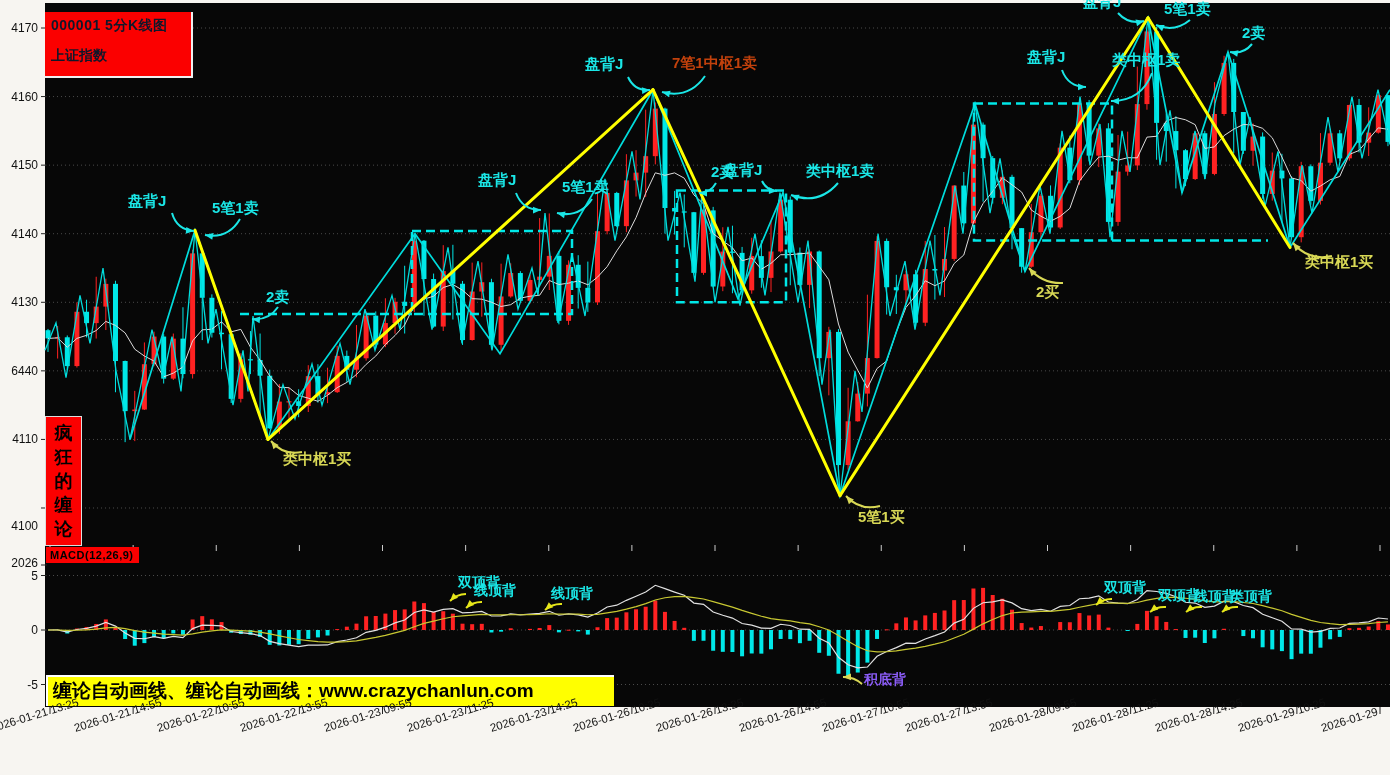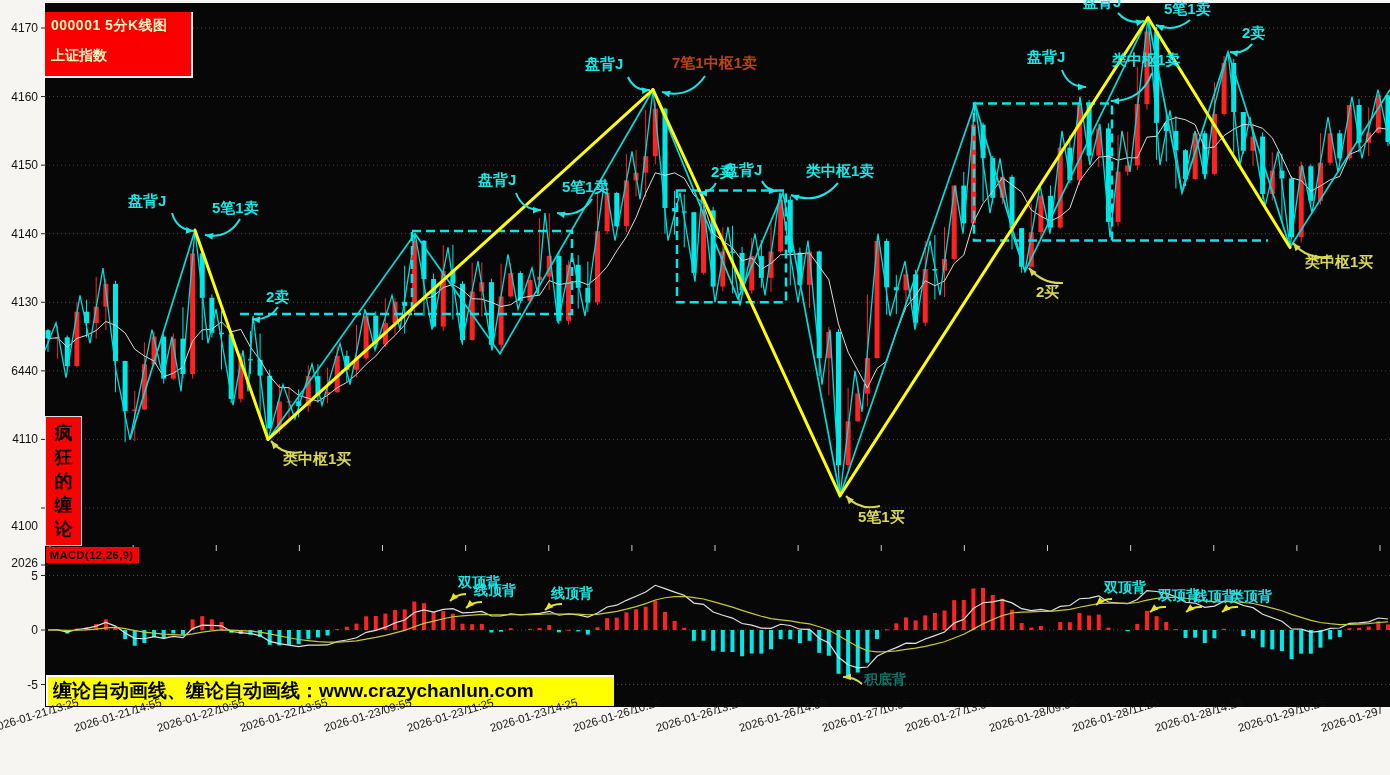--- a/index.html
+++ b/index.html
@@ -5,21 +5,21 @@
   html,body{margin:0;padding:0;background:#ffffff;}
   .screen{position:relative;width:1390px;height:775px;background:#f7f5f1;overflow:hidden;
           font-family:"Liberation Sans",sans-serif;}
   #chart-svg{position:absolute;left:0;top:0;}
   .ylab{position:absolute;left:0;width:38px;text-align:right;font-size:12px;color:#111;}
   .xlab{position:absolute;white-space:nowrap;font-size:11.5px;color:#111;
         transform:rotate(-17deg);transform-origin:left bottom;}
   .ann{position:absolute;font-size:15px;font-weight:bold;white-space:nowrap;line-height:1;}
   .ann.small{font-size:14px;}
   .titlebox{position:absolute;left:45px;top:12px;width:148px;height:66px;background:#fb0000;
-            border-right:2px solid #efefef;border-bottom:2px solid #efefef;color:#fef9c3;
+            border-right:2px solid #efefef;border-bottom:2px solid #efefef;color:#0f172a;
             font-weight:bold;padding:5px 4px 0 6px;box-sizing:border-box;}
   .titlebox .l1{font-size:14px;letter-spacing:.5px;}
   .titlebox .l2{font-size:14px;margin-top:12px;}
   .vbox{position:absolute;left:45px;top:416px;width:37px;height:130px;background:#fb0000;
         border:1px solid #dddddd;display:flex;flex-direction:column;align-items:center;
         justify-content:space-between;padding:4px 0;box-sizing:border-box;
         color:#000;font-size:18px;font-weight:bold;}
   .macdlab{position:absolute;left:46px;top:547px;background:#fb0000;color:#000;
            font-size:11px;font-weight:bold;padding:2px 5px 2px 4px;letter-spacing:.5px;}
   .banner{position:absolute;left:46px;top:675px;width:568px;height:31px;background:#ffff00;
@@ -656,21 +656,21 @@
       <div class="ann" style="left: 806px; top: 163px; color: rgb(26, 230, 230);">类中枢1卖</div>
       <div class="ann" style="left: 1027px; top: 49px; color: rgb(26, 230, 230);">盘背J</div>
       <div class="ann" style="left: 1112px; top: 52px; color: rgb(26, 230, 230);">类中枢1卖</div>
       <div class="ann" style="left: 1083px; top: -6px; color: rgb(26, 230, 230);">盘背J</div>
       <div class="ann" style="left: 1164px; top: 1px; color: rgb(26, 230, 230);">5笔1卖</div>
       <div class="ann" style="left: 1242px; top: 25px; color: rgb(26, 230, 230);">2卖</div>
       <div class="ann" style="left: 283px; top: 451px; color: rgb(216, 216, 85);">类中枢1买</div>
       <div class="ann" style="left: 858px; top: 509px; color: rgb(216, 216, 85);">5笔1买</div>
       <div class="ann" style="left: 1036px; top: 284px; color: rgb(216, 216, 85);">2买</div>
       <div class="ann" style="left: 1305px; top: 254px; color: rgb(216, 216, 85);">类中枢1买</div>
-      <div class="ann small" style="left: 864px; top: 672px; color: #0f766e;">积底背</div>
+      <div class="ann small" style="left: 864px; top: 672px; color: #8b5cf6;">积底背</div>
       <div class="ann small" style="left: 458px; top: 575px; color: rgb(26, 230, 230);">双顶背</div>
       <div class="ann small" style="left: 474px; top: 583px; color: rgb(26, 230, 230);">线顶背</div>
       <div class="ann small" style="left: 551px; top: 586px; color: rgb(26, 230, 230);">线顶背</div>
       <div class="ann small" style="left: 1104px; top: 580px; color: rgb(26, 230, 230);">双顶背</div>
       <div class="ann small" style="left: 1158px; top: 588px; color: rgb(26, 230, 230);">双顶背</div>
       <div class="ann small" style="left: 1194px; top: 589px; color: rgb(26, 230, 230);">线顶背</div>
       <div class="ann small" style="left: 1230px; top: 589px; color: rgb(26, 230, 230);">类顶背</div>
     </div>
 </div>
 

